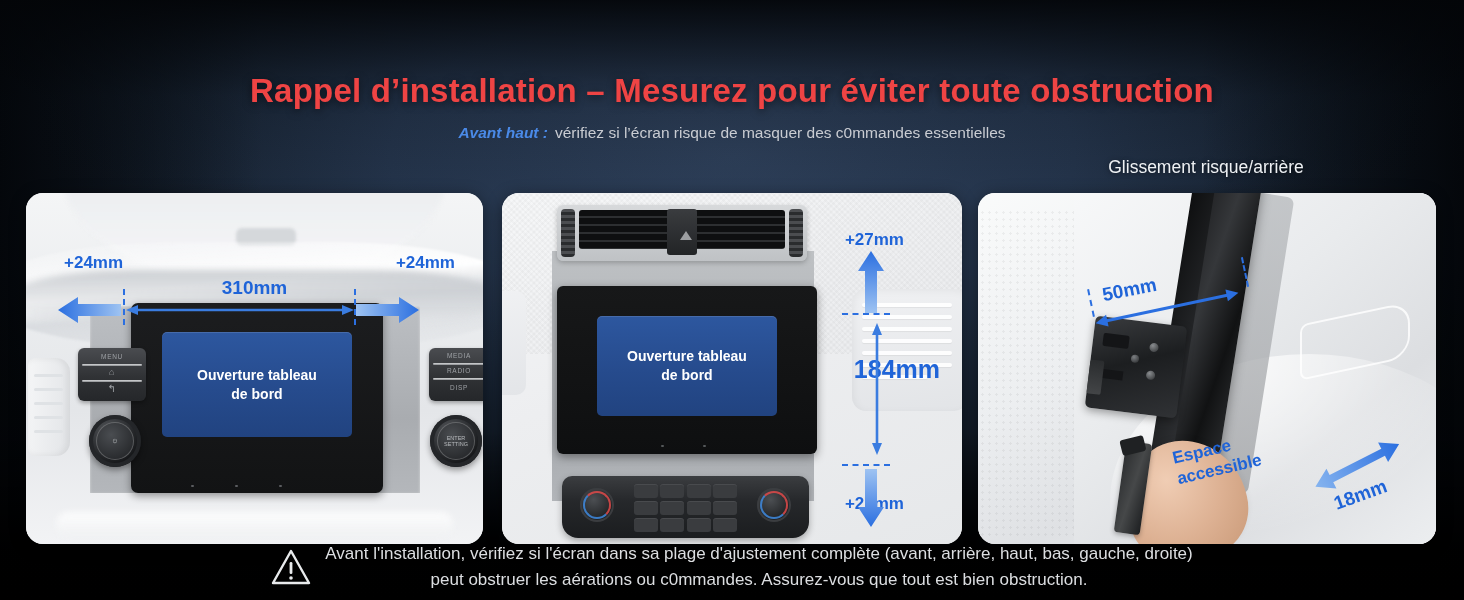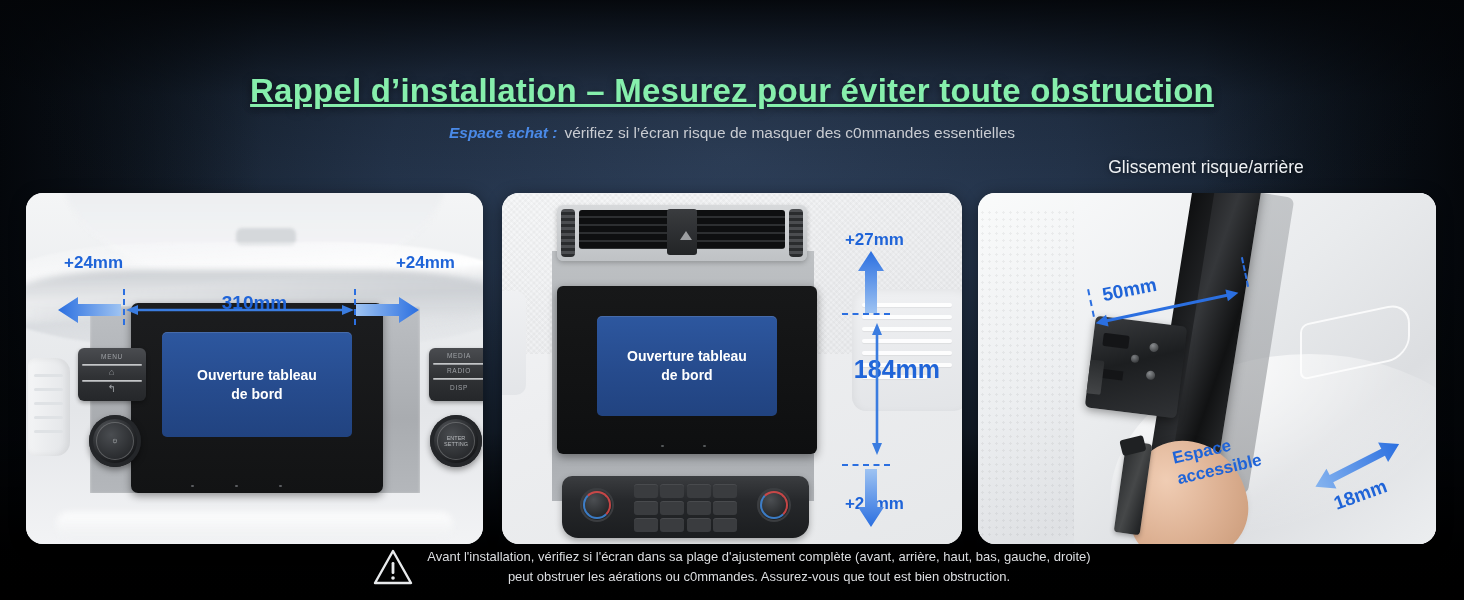--- a/index.html
+++ b/index.html
@@ -16,24 +16,23 @@
     background:
       linear-gradient(180deg, rgba(3,5,8,.92) 0%, rgba(5,9,14,.18) 16%, rgba(0,0,0,0) 33%, rgba(0,0,0,.10) 72%, rgba(0,0,0,.97) 92%, #000 100%),
       linear-gradient(90deg, rgba(2,4,7,.85) 0%, rgba(0,0,0,0) 18%, rgba(0,0,0,0) 82%, rgba(2,4,7,.85) 100%);
     pointer-events:none;
   }
 
   
   .header{ position:absolute; top:0; left:0; right:0; text-align:center; z-index:3; }
   .title{
     margin-top:72px;
-    font-size:33px; font-weight:700; color:#86efac;
+    font-size:33px; font-weight:700; color:#ef4444;
     letter-spacing:.2px;
     text-shadow:0 2px 9px rgba(0,0,0,.55);
-    text-decoration:underline;
   }
   .subtitle{ margin-top:14px; font-size:15.5px; color:#c9ccd2; }
   .subtitle .accent{ color:#4a8ae8; font-weight:700; font-style:italic; margin-right:7px; }
 
   
   .labels{ position:absolute; top:157px; left:0; right:0; height:24px; z-index:3; }
   .plabel{ position:absolute; font-size:17.5px; color:#eef1f4; text-shadow:0 1px 5px rgba(0,0,0,.5); }
   .pl1{ left:30px; width:450px; text-align:center; }
   .pl2{ left:507px; width:450px; text-align:center; }
   .pl3{ left:980px; width:452px; text-align:center; }
@@ -127,21 +126,21 @@
   .hu-bottom{
     position:absolute; left:30px; right:30px; bottom:6px; height:26px;
     background:linear-gradient(180deg,rgba(255,255,255,.85),rgba(236,238,240,.3));
     filter:blur(3px); border-radius:12px;
   }
 
   
   .dim{ position:absolute; color:#1f64d8; font-weight:700; }
   .p1 .d24l{ left:38px; top:60px; font-size:17px; }
   .p1 .d24r{ right:28px; top:60px; font-size:17px; }
-  .p1 .d310{ left:0; right:0; top:84px; text-align:center; font-size:19px;margin-top:15px; }
+  .p1 .d310{ left:0; right:0; top:84px; text-align:center; font-size:19px; }
   .arrowline{ position:absolute; height:14px; }
   .p1 .al-mid{ left:100px; top:110px; width:228px; }
   .p1 .al-l{ left:32px; top:104px; width:63px; }
   .p1 .al-r{ left:330px; top:104px; width:63px; }
   .dash-v{ position:absolute; width:0; border-left:2px dashed #2b6fe0; }
   .p1 .dv1{ left:97px; top:96px; height:36px; }
   .p1 .dv2{ left:328px; top:96px; height:36px; }
 
   
   .dash2{ position:absolute; inset:0;
@@ -309,33 +308,33 @@
   .p3 .al18{ right:34px; bottom:76px; width:94px; transform:rotate(-27deg); }
   .p3 .dvA{ left:112px; top:96px; height:28px; transform:rotate(-12deg); }
   .p3 .dvB{ left:266px; top:64px; height:30px; transform:rotate(-12deg); }
 
   
   .footer{
     position:absolute; left:0; right:0; bottom:6px; height:54px; z-index:4;
     display:flex; align-items:center; justify-content:center; gap:14px;
   }
   .warn-tri{ width:40px; height:36px; flex:0 0 auto; }
-  .foot-text{ font-size:13px; color:#dcdee1; text-align:center; line-height:1.55; max-width:910px; }
+  .foot-text{ font-size:17px; color:#dcdee1; text-align:center; line-height:1.55; max-width:910px; }
 
   .arrow-svg{ display:block; overflow:visible; }
 </style>
 </head>
 <body>
 
 <div class="bg-vignette"></div>
 
 <div class="header">
   <div class="title">Rappel d’installation – Mesurez pour éviter toute obstruction</div>
   <div class="subtitle">
-    <span class="accent">Espace achat :</span><span>vérifiez si l’écran risque de masquer des c0mmandes essentielles</span>
+    <span class="accent">Avant haut :</span><span>vérifiez si l’écran risque de masquer des c0mmandes essentielles</span>
   </div>
 </div>
 
 <div class="labels">
   <div class="plabel pl3">Glissement risque/arrière</div>
 </div>
 
 <div class="panels">
 
   <div class="panel p1">

